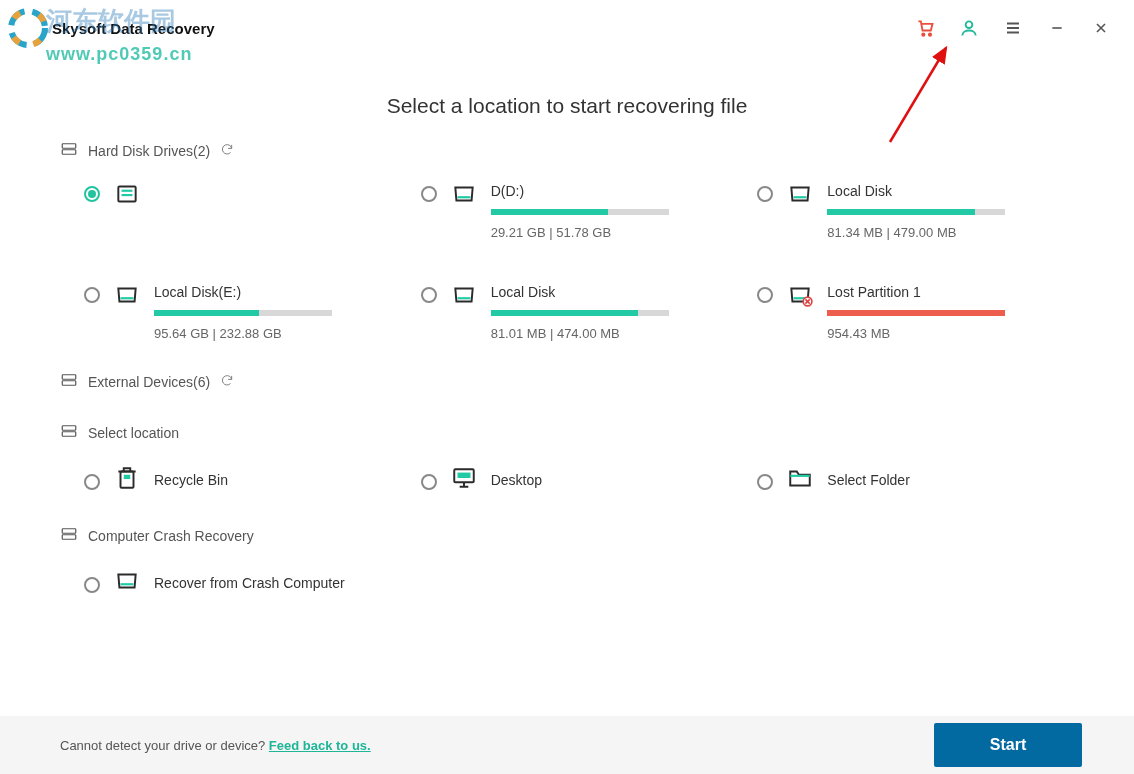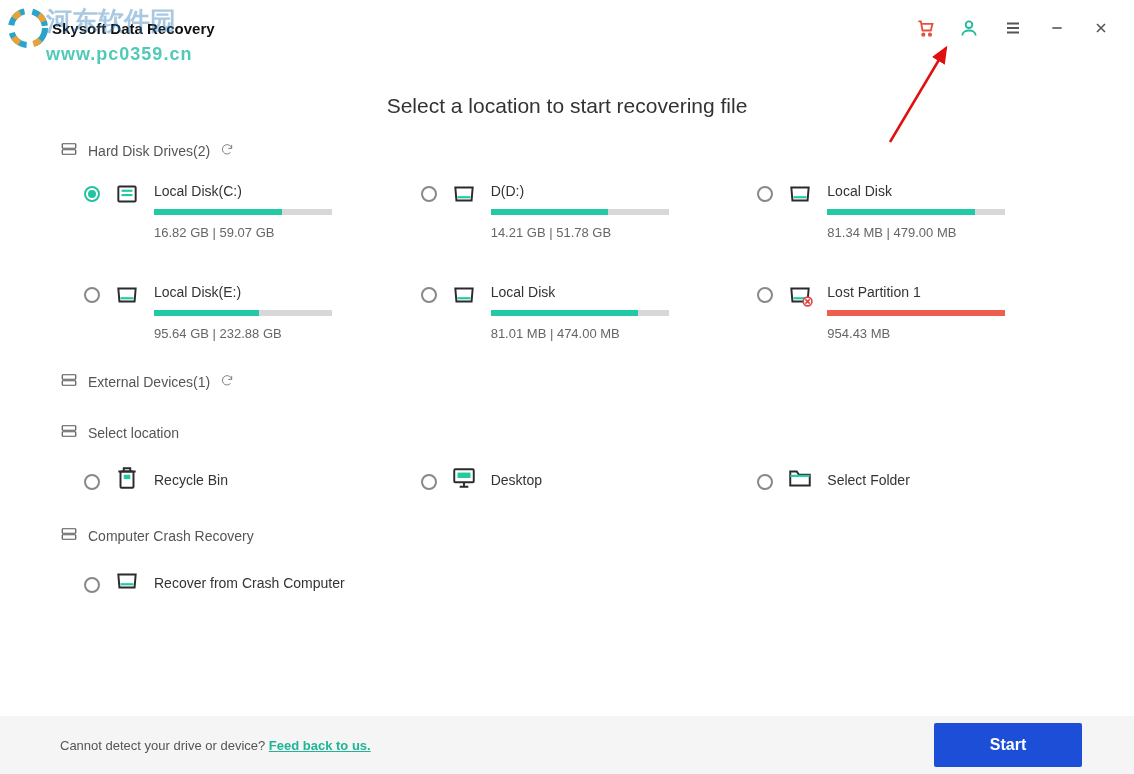--- a/index.html
+++ b/index.html
@@ -26,21 +26,21 @@
 .bar { width: 178px; height: 6px; background: #d8d8d8; position: relative; margin-bottom: 10px; }
 .bar-fill { position: absolute; top: 0; left: 0; bottom: 0; background: #21c9a4; }
 .bar-fill.red { background: #ed5e4f; }
 .drive-cap { font-size: 13px; color: #666; }
 .loc-grid { display: grid; grid-template-columns: repeat(3, 1fr); padding-left: 84px; padding-right: 40px; text-align: right; }
 .loc-item { display: flex; align-items: center; gap: 14px; }
 .loc-label { font-size: 14px; color: #333; }
 .footer { position: absolute; bottom: 0; left: 0; right: 0; height: 58px; background: #f5f5f5; display: flex; align-items: center; justify-content: space-between; padding: 0 52px 0 60px; }
 .footer-text { font-size: 13px; color: #555; }
 .footer-link { font-size: 13px; color: #1fb597; font-weight: 700; text-decoration: underline; cursor: pointer; }
-.start-btn { background: #1d4ed8; color: #fff; font-size: 16px; font-weight: 600; border: none; width: 148px; height: 44px; cursor: pointer; border-radius: 2px; }
+.start-btn { background: #0369a1; color: #fff; font-size: 16px; font-weight: 600; border: none; width: 148px; height: 44px; cursor: pointer; border-radius: 2px; }
 .arrow-annot { position: absolute; top: 42px; left: 880px; pointer-events: none; }
 </style>
 </head>
 <body>
 
 <div class="titlebar">
   <div class="title-left">
     <span class="app-logo">
       <svg width="40" height="40" viewBox="0 0 40 40">
           <circle cx="20" cy="20" r="17" fill="none" stroke="#2aa5c9" stroke-width="6" stroke-dasharray="20 8"></circle>
@@ -103,40 +103,33 @@
 </div>
 
 <div class="drives-grid" id="drives-grid">
     <div class="drive">
       <span class="radio selected"></span>
       <span class="drive-icon"><svg width="26" height="26" viewBox="0 0 24 24" fill="none" stroke="#2b2b2b" stroke-width="1.8">
           <rect x="4" y="5" width="16" height="14" rx="1"></rect>
           <rect x="7" y="8" width="10" height="2" fill="#21c9a4" stroke="none"></rect>
           <rect x="7" y="12" width="10" height="2" fill="#21c9a4" stroke="none"></rect>
         </svg></span>
-      <div class="drive-body">
-        <div class="drive-name">Local Disk(C:)</div>
-        <div class="bar">
-          <div class="bar-fill" style="width:72%"></div>
-        </div>
-        <div class="drive-cap">16.82  GB | 59.07  GB</div>
-      </div>
     </div>
     <div class="drive">
       <span class="radio"></span>
       <span class="drive-icon"><svg width="26" height="26" viewBox="0 0 24 24" fill="none" stroke="#2b2b2b" stroke-width="1.8">
           <path d="M4 6h16l-1 12H5z"></path>
           <rect x="6" y="14" width="12" height="2" fill="#21c9a4" stroke="none"></rect>
         </svg></span>
       <div class="drive-body">
         <div class="drive-name">D(D:)</div>
         <div class="bar">
           <div class="bar-fill" style="width:66%"></div>
         </div>
-        <div class="drive-cap">14.21  GB | 51.78  GB</div>
+        <div class="drive-cap">29.21  GB | 51.78  GB</div>
       </div>
     </div>
     <div class="drive">
       <span class="radio"></span>
       <span class="drive-icon"><svg width="26" height="26" viewBox="0 0 24 24" fill="none" stroke="#2b2b2b" stroke-width="1.8">
           <path d="M4 6h16l-1 12H5z"></path>
           <rect x="6" y="14" width="12" height="2" fill="#21c9a4" stroke="none"></rect>
         </svg></span>
       <div class="drive-body">
         <div class="drive-name">Local Disk</div>
@@ -192,21 +185,21 @@
     </div>
   </div>
 
 <div class="section-header mid">
   <span>
     <svg width="18" height="18" viewBox="0 0 24 24" fill="none" stroke="#555" stroke-width="1.6">
         <rect x="3" y="5" width="18" height="6" rx="1"></rect>
         <rect x="3" y="13" width="18" height="6" rx="1"></rect>
       </svg>
   </span>
-  <span>External Devices(1)</span>
+  <span>External Devices(6)</span>
   <span>
     <svg width="14" height="14" viewBox="0 0 24 24" fill="none" stroke="#777" stroke-width="1.6">
         <path d="M20 11a8 8 0 10-2 7"></path>
         <path d="M20 5v6h-6"></path>
       </svg>
   </span>
 </div>
 
 <div class="section-header mid">
   <span>

